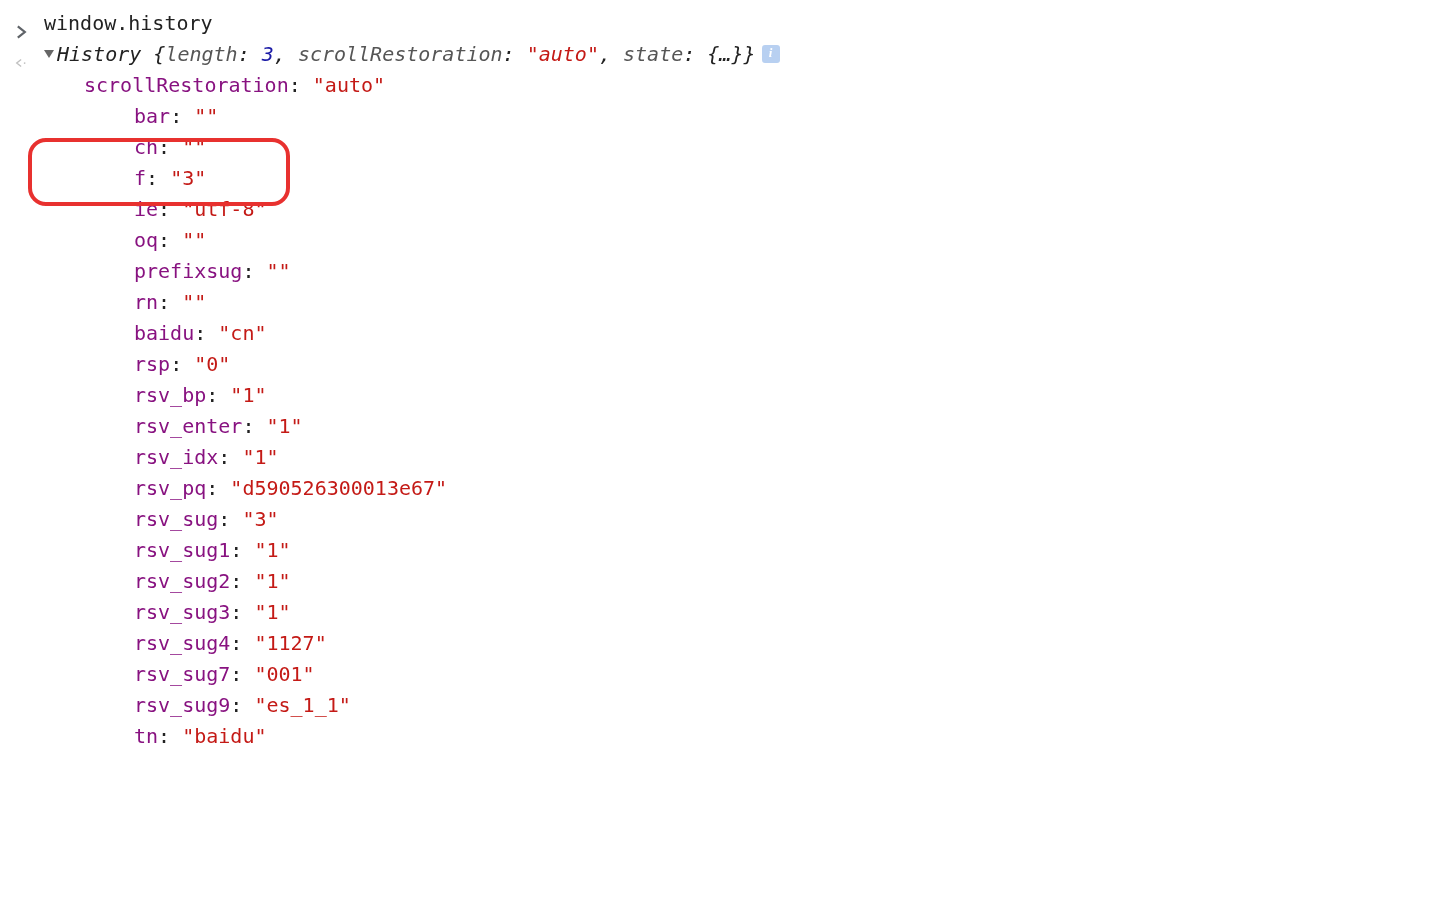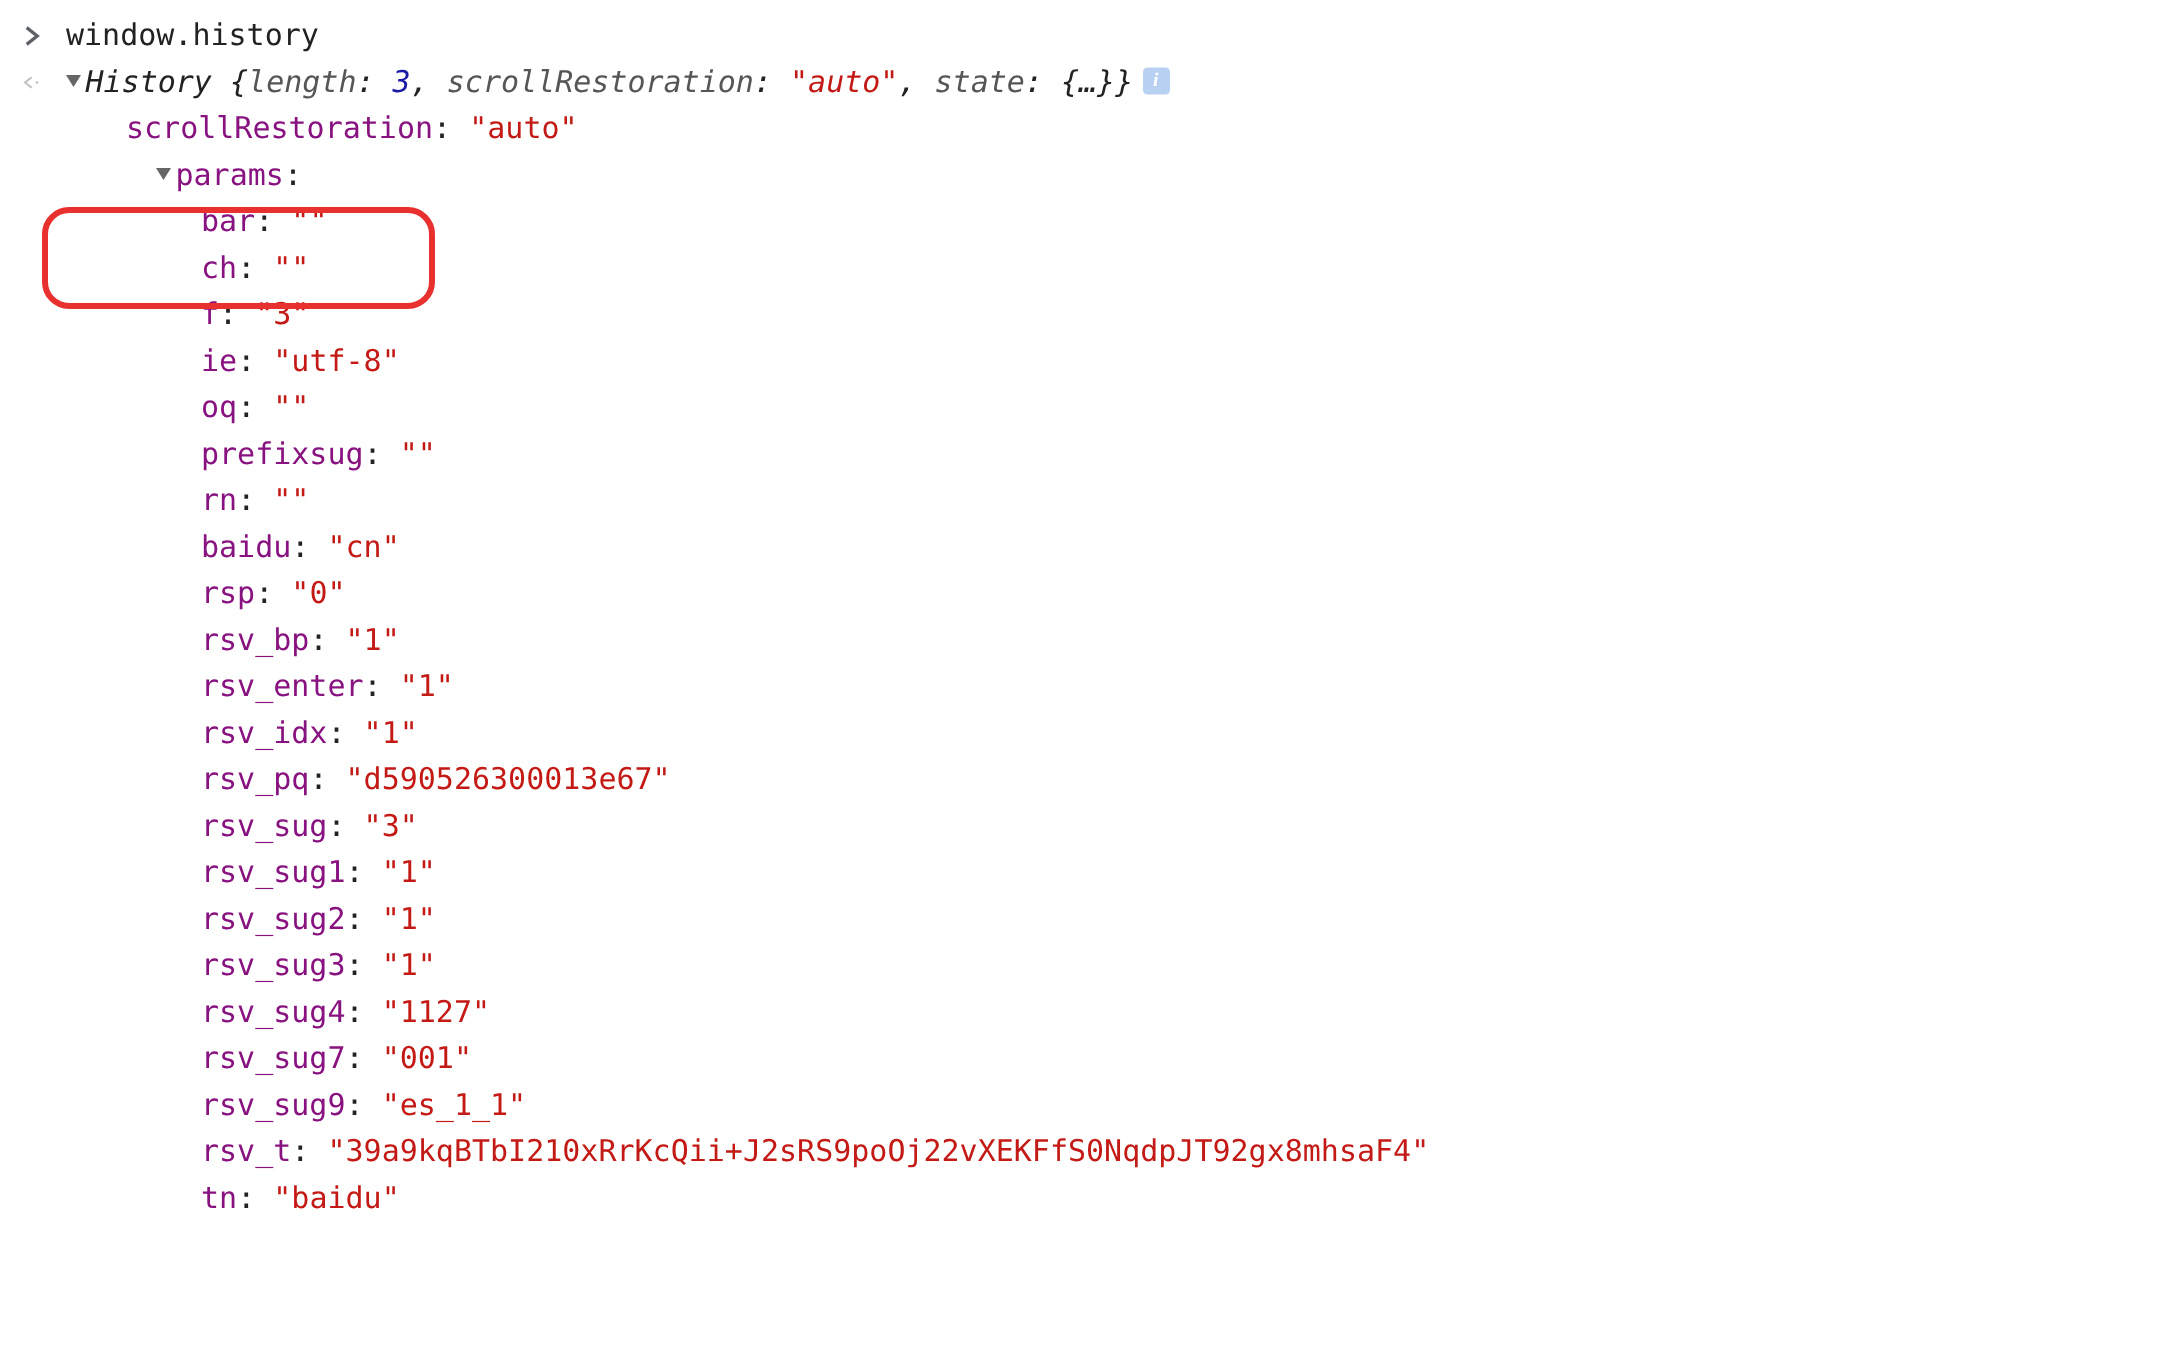--- a/index.html
+++ b/index.html
@@ -10,21 +10,21 @@
     body {
       font-family: Menlo, Monaco, Consolas, monospace;
       font-size: 20px;
       background: #ffffff;
       color: #222;
       line-height: 1.55;
       padding: 8px 0;
     }
     .line {
       display: flex;
-      align-items: center;
+      align-items: flex-end;
       white-space: nowrap;
     }
     .gutter {
       width: 44px;
       flex-shrink: 0;
       display: flex;
       justify-content: center;
       align-items: center;
       color: #999;
     }
@@ -131,24 +131,20 @@
     <span class="content indent-1"><span class="triangle"></span><span class="italic"><span>History</span> {<span class="summary-key">length</span>: <span class="num">3</span>, <span class="summary-key">scrollRestoration</span>: <span class="str">"auto"</span>, <span class="summary-key">state</span>: <span>{…}</span>}</span><span class="info-icon">i</span></span>
   </div>
 
 
   <div class="line">
     <span class="gutter"></span>
     <span class="content indent-2"><span class="key">scrollRestoration</span><span class="colon">: </span><span class="str">"auto"</span></span>
   </div>
 
 
-  <div class="line">
-    <span class="gutter"></span>
-    <span class="content indent-4"><span class="triangle"></span><span class="key">params</span><span class="colon">:</span></span>
-  </div>
 
   <div id="params-container">
       <div class="line">
         <span class="gutter"></span>
         <span class="content indent-5"><span class="key">bar</span><span class="colon">: </span><span class="str">""</span></span>
       </div>
       <div class="line">
         <span class="gutter"></span>
         <span class="content indent-5"><span class="key">ch</span><span class="colon">: </span><span class="str">""</span></span>
       </div>
@@ -219,23 +215,19 @@
       <div class="line">
         <span class="gutter"></span>
         <span class="content indent-5"><span class="key">rsv_sug7</span><span class="colon">: </span><span class="str">"001"</span></span>
       </div>
       <div class="line">
         <span class="gutter"></span>
         <span class="content indent-5"><span class="key">rsv_sug9</span><span class="colon">: </span><span class="str">"es_1_1"</span></span>
       </div>
       <div class="line">
         <span class="gutter"></span>
-        <span class="content indent-5"><span class="key">rsv_t</span><span class="colon">: </span><span class="str">"39a9kqBTbI210xRrKcQii+J2sRS9poOj22vXEKFfS0NqdpJT92gx8mhsaF4"</span></span>
-      </div>
-      <div class="line">
-        <span class="gutter"></span>
         <span class="content indent-5"><span class="key">tn</span><span class="colon">: </span><span class="str">"baidu"</span></span>
       </div>
     </div>
 
   <div class="highlight-box" style="left:28px; top:130px; width:262px; height:68px;"></div>
 
 </div>
 
 </body></html>

